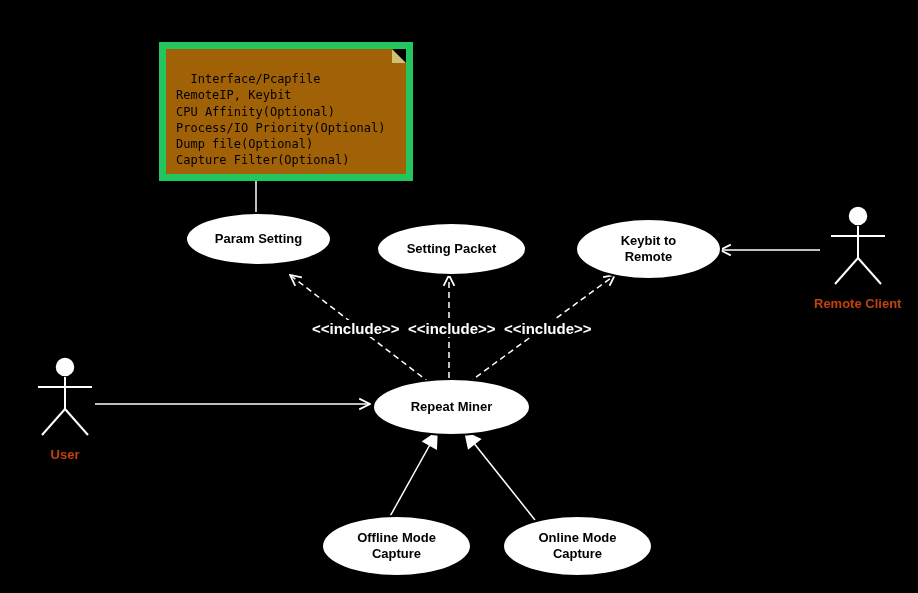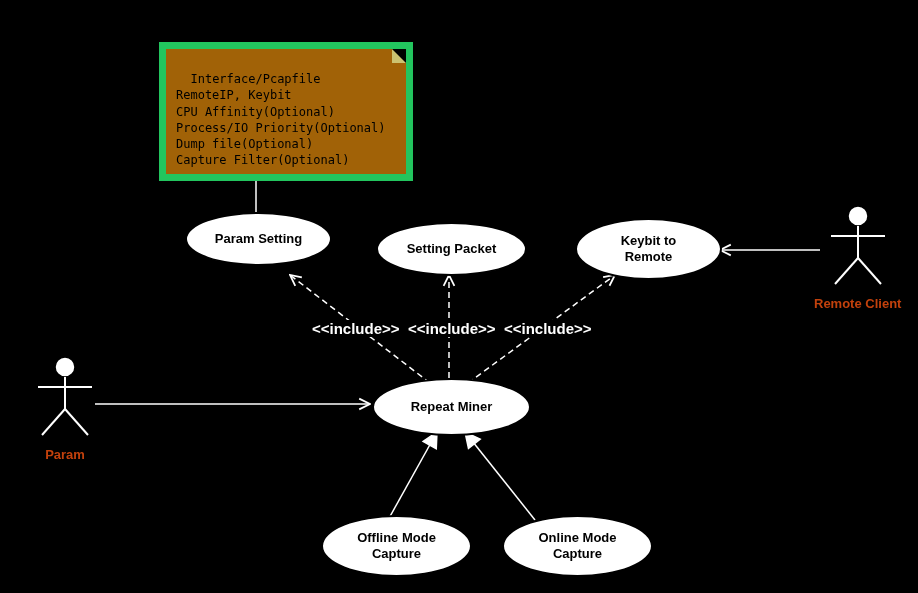--- a/index.html
+++ b/index.html
@@ -139,21 +139,21 @@
 </div>
 
 <div class="actor" style="left:30px; top:355px;">
   <svg width="70" height="84">
     <circle cx="35" cy="12" r="10" fill="#fff" stroke="#000" stroke-width="1.5"></circle>
     <line x1="35" y1="22" x2="35" y2="54" stroke="#fff" stroke-width="2"></line>
     <line x1="8" y1="32" x2="62" y2="32" stroke="#fff" stroke-width="2"></line>
     <line x1="35" y1="54" x2="12" y2="80" stroke="#fff" stroke-width="2"></line>
     <line x1="35" y1="54" x2="58" y2="80" stroke="#fff" stroke-width="2"></line>
   </svg>
-  <div class="actor-label">Param</div>
+  <div class="actor-label">User</div>
 </div>
 
 <div class="actor" style="left:814px; top:204px;">
   <svg width="70" height="84">
     <circle cx="35" cy="12" r="10" fill="#fff" stroke="#000" stroke-width="1.5"></circle>
     <line x1="35" y1="22" x2="35" y2="54" stroke="#fff" stroke-width="2"></line>
     <line x1="8" y1="32" x2="62" y2="32" stroke="#fff" stroke-width="2"></line>
     <line x1="35" y1="54" x2="12" y2="80" stroke="#fff" stroke-width="2"></line>
     <line x1="35" y1="54" x2="58" y2="80" stroke="#fff" stroke-width="2"></line>
   </svg>

